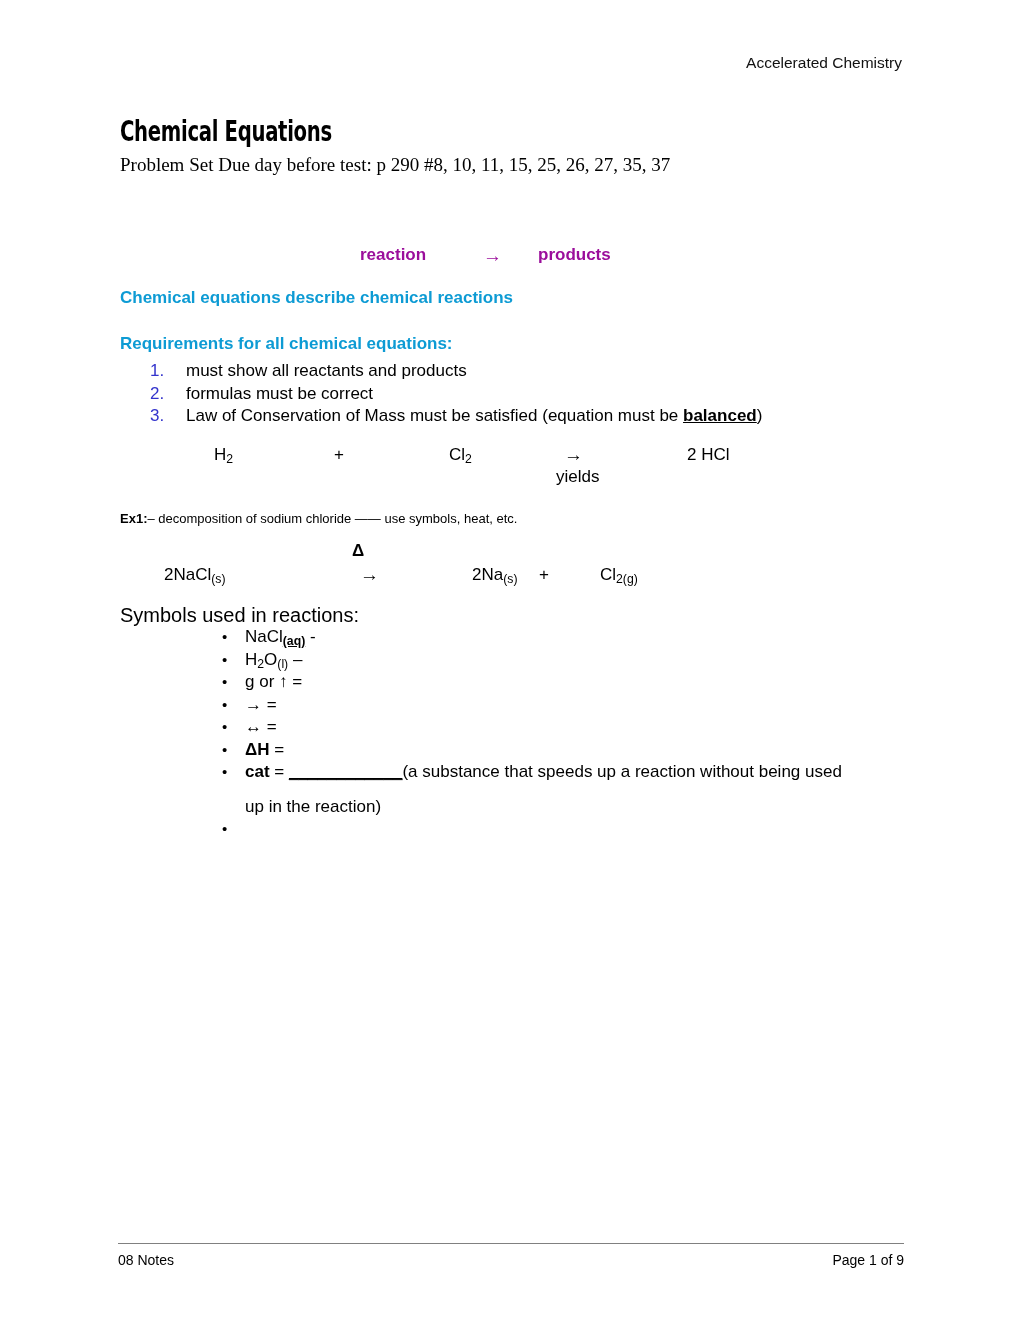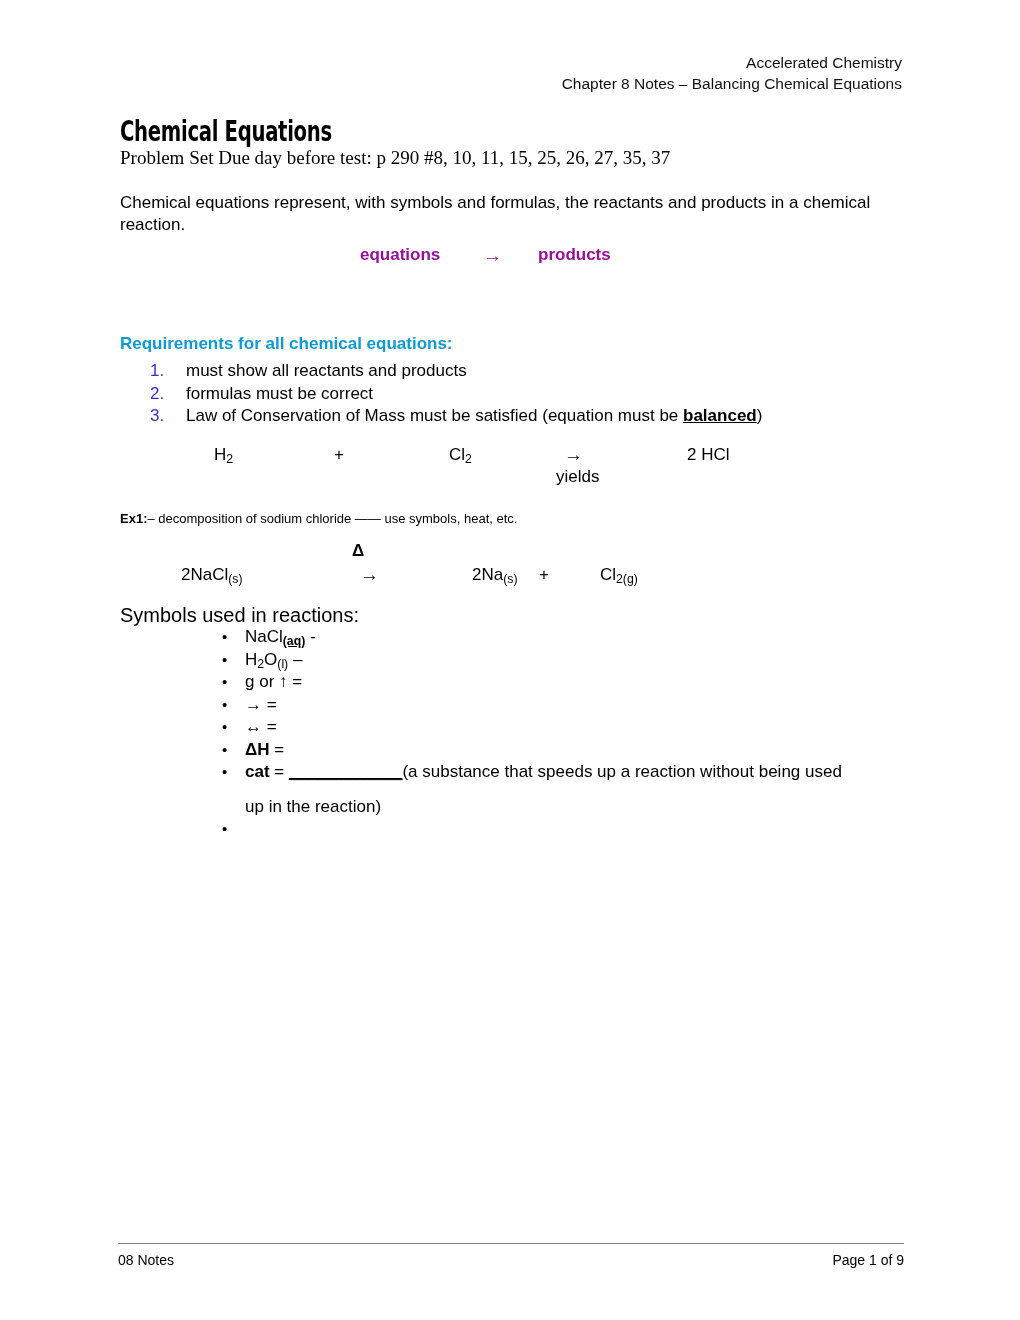--- a/index.html
+++ b/index.html
@@ -52,21 +52,21 @@
     letter-spacing: -0.4px;
     transform: scaleX(0.78);
     transform-origin: left center;
     color: #000;
     white-space: nowrap;
   }
   .problem-set {
     font-family: "Liberation Serif", "DejaVu Serif", serif;
     font-size: 19px;
     line-height: 23px;
-    margin-top: 0;
+    margin-top: 7px;
     white-space: nowrap;
   }
 
   
   .intro {
     position: absolute;
     left: 120px;
     top: 192px;
     width: 760px;
     font-size: 17px;
@@ -153,21 +153,21 @@
     position: absolute;
     left: 120px;
     top: 540px;
     width: 800px;
     font-size: 17px;
     line-height: 22px;
     height: 48px;
   }
   .eq2 .c { position: absolute; white-space: nowrap; }
   .eq2 .e-delta  { left: 232px; top: 0;  font-weight: bold; font-size: 17px; }
-  .eq2 .e-nacl   { left: 61px;  top: 24px; }
+  .eq2 .e-nacl   { left: 44px;  top: 24px; }
   .eq2 .e-arrow  { left: 240px; top: 24px; font-size: 19px; }
   .eq2 .e-2na    { left: 352px; top: 24px; }
   .eq2 .e-plus   { left: 419px; top: 24px; }
   .eq2 .e-cl2g   { left: 480px; top: 24px; }
 
   
   .symbols-lead {
     position: absolute;
     left: 120px;
     top: 604px;
@@ -220,36 +220,35 @@
   .footer .f-left  { float: left; }
   .footer .f-right { float: right; }
 </style>
 </head>
 <body>
 
 <div class="page">
 
   <div class="doc-header">
     <div>Accelerated Chemistry</div>
-    <div>Chapter 8 Notes – Balancing Chemical Equations</div>
   </div>
 
   <div class="title-block">
     <div class="doc-title">Chemical Equations</div>
     <div class="problem-set">Problem Set Due day before test:  p 290 #8, 10, 11, 15, 25, 26, 27, 35, 37</div>
   </div>
 
-  <div class="intro">Chemical equations represent, with symbols and formulas, the reactants and products in a chemical reaction.</div>
 
   <div class="rxn-line">
-    <span class="r-reactants">equations</span>
+    <span class="r-reactants">reaction</span>
     <span class="r-arrow">→</span>
     <span class="r-products">products</span>
   </div>
 
+  <div class="sub-head h1">Chemical equations describe chemical reactions</div>
   <div class="sub-head h2">Requirements for all chemical equations:</div>
 
   <div class="req-list">
     <div class="req-item">
       <span class="req-num">1.</span>
       <span>must show all reactants and products</span>
     </div>
     <div class="req-item">
       <span class="req-num">2.</span>
       <span>formulas must be correct</span>

